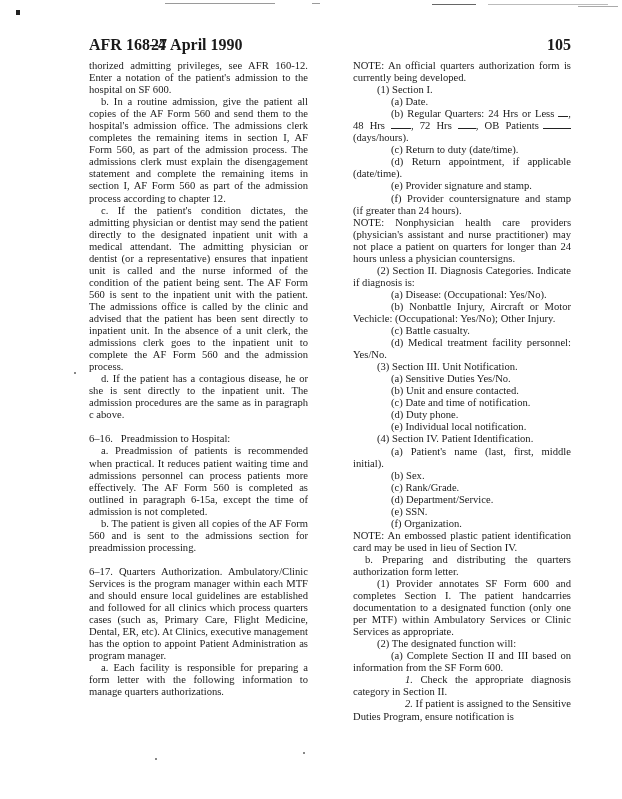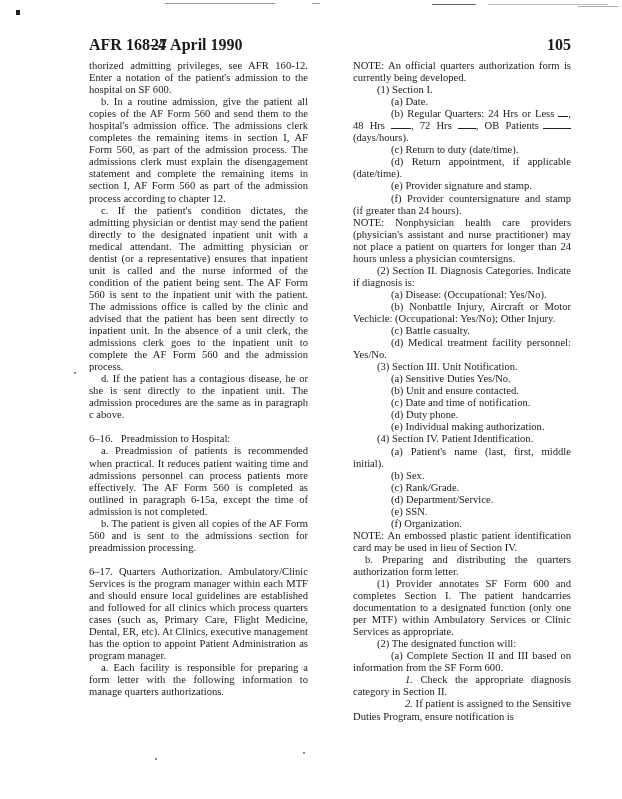--- a/index.html
+++ b/index.html
@@ -84,21 +84,21 @@
   <p class="p ind2">(2) Section II. Diagnosis Categories. Indicate if diagnosis is:</p>
   <p class="p ind3">(a) Disease: (Occupational: Yes/No).</p>
   <p class="p ind3">(b) Nonbattle Injury, Aircraft or Motor Vechicle: (Occupational: Yes/No); Other Injury.</p>
   <p class="p ind3">(c) Battle casualty.</p>
   <p class="p ind3">(d) Medical treatment facility personnel: Yes/No.</p>
   <p class="p ind2">(3) Section III. Unit Notification.</p>
   <p class="p ind3">(a) Sensitive Duties Yes/No.</p>
   <p class="p ind3">(b) Unit and ensure contacted.</p>
   <p class="p ind3">(c) Date and time of notification.</p>
   <p class="p ind3">(d) Duty phone.</p>
-  <p class="p ind3">(e) Individual making authorization.</p>
+  <p class="p ind3">(e) Individual local notification.</p>
   <p class="p ind2">(4) Section IV. Patient Identification.</p>
   <p class="p ind3">(a) Patient's name (last, first, middle initial).</p>
   <p class="p ind3">(b) Sex.</p>
   <p class="p ind3">(c) Rank/Grade.</p>
   <p class="p ind3">(d) Department/Service.</p>
   <p class="p ind3">(e) SSN.</p>
   <p class="p ind3">(f) Organization.</p>
   <p class="p">NOTE: An embossed plastic patient identification card may be used in lieu of Section IV.</p>
   <p class="p ind1">b. Preparing and distributing the quarters authorization form letter.</p>
   <p class="p ind2">(1) Provider annotates SF Form 600 and completes Section I. The patient handcarries documentation to a designated function (only one per MTF) within Ambulatory Services or Clinic Services as appropriate.</p>

